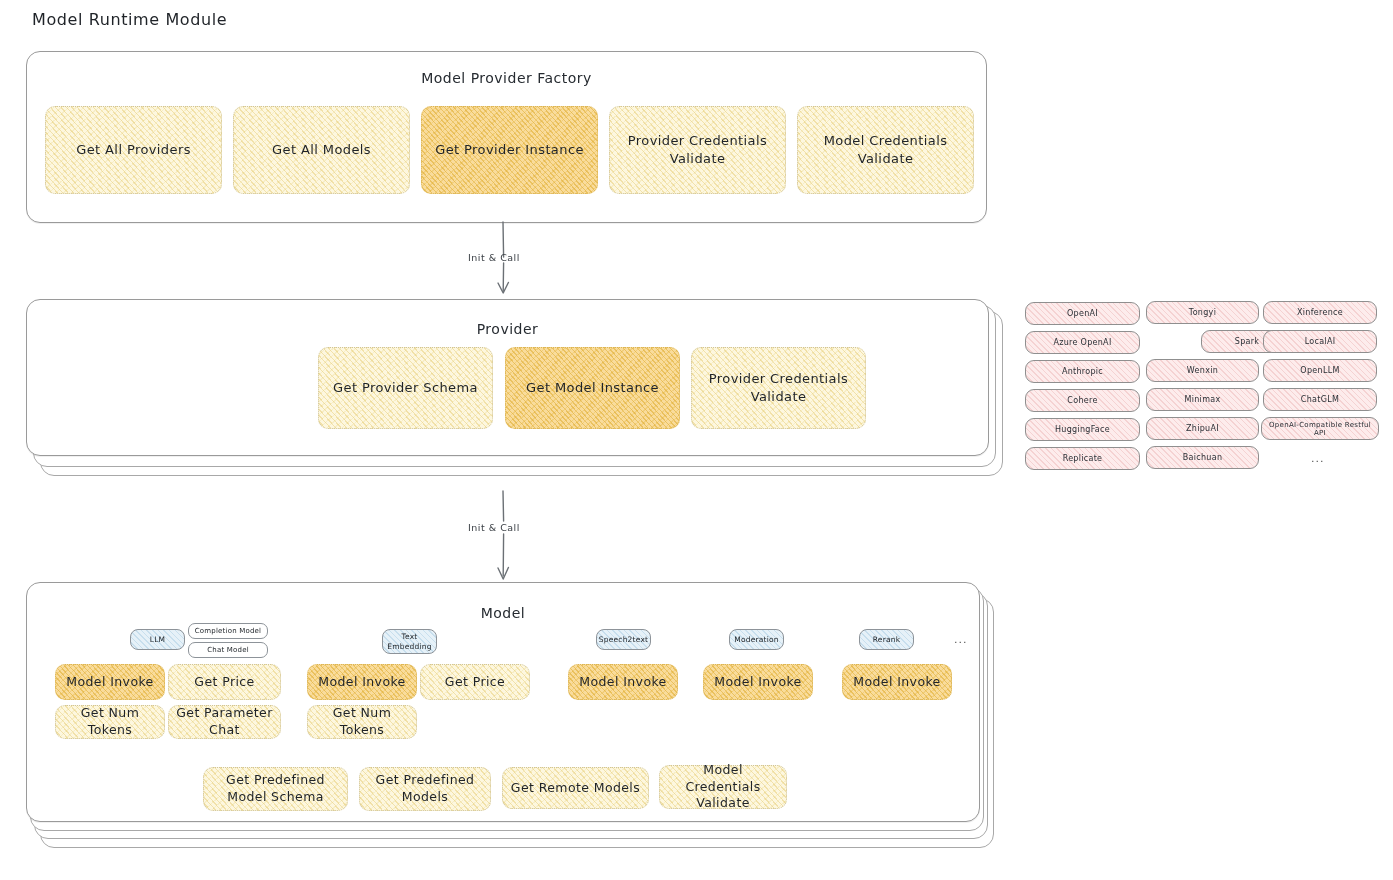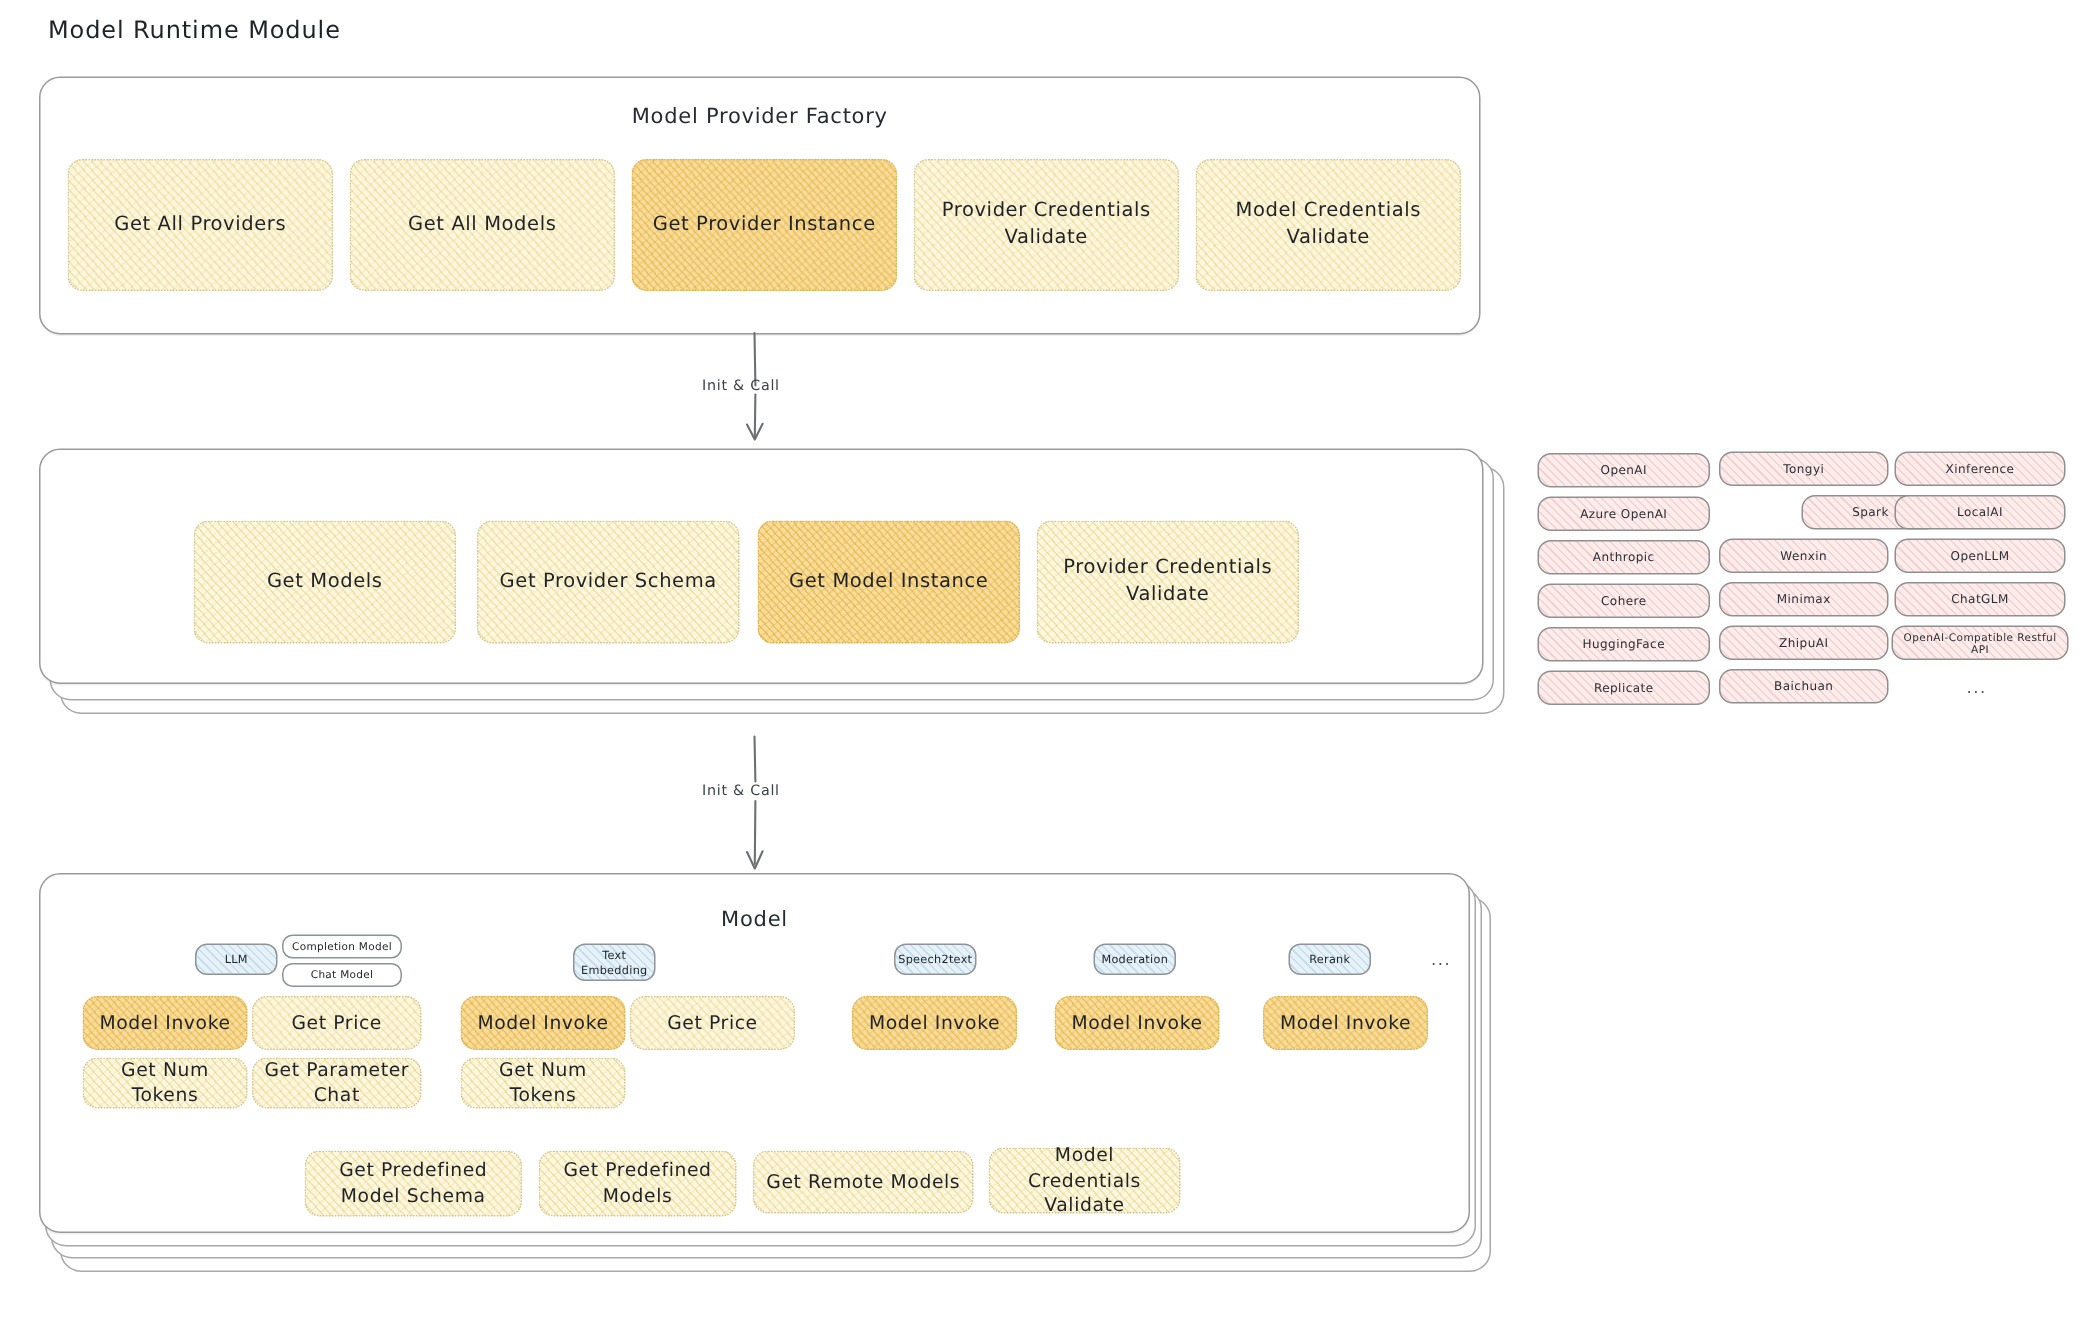--- a/index.html
+++ b/index.html
@@ -141,22 +141,22 @@
       <path d="M33 1 L33.6 36 M33.6 42 L33.2 70" stroke="#6b7075" stroke-width="1.4" fill="none" stroke-linecap="round"></path>
       <path d="M28 62 L33.2 72 L38.4 61.5" stroke="#6b7075" stroke-width="1.4" fill="none" stroke-linecap="round" stroke-linejoin="round"></path>
     </svg>
     <div class="arrow-label hand" style="left:-2px; top:31px;">Init &amp; Call</div>
   </div>
 
   <div class="stack-l" style="left:40px; top:311px; width:961px; height:163px;"></div>
   <div class="stack-l" style="left:33px; top:305px; width:961px; height:160px;"></div>
 
   <div class="panel" style="left:26px; top:299px; width:961px; height:155px;">
-
-    <div class="card hand" style="left:102px; top:47px; width:175px; height:82px;">Get Models</div>
+    <div class="panel-title hand" style="top:21px;">Provider</div>
+
     <div class="card hand" style="left:291px; top:47px; width:175px; height:82px;">Get Provider Schema</div>
     <div class="card hl hand" style="left:478px; top:47px; width:175px; height:82px;">Get Model Instance</div>
     <div class="card hand" style="left:664px; top:47px; width:175px; height:82px;">Provider Credentials Validate</div>
   </div>
 
   <div style="position:absolute; left:0; top:0;">
 
     <div class="ptag hand" style="left:1025px; top:302px; width:115px; height:23px;">OpenAI</div>
     <div class="ptag hand" style="left:1025px; top:331px; width:115px; height:23px;text-align:center;">Azure OpenAI</div>
     <div class="ptag hand" style="left:1025px; top:360px; width:115px; height:23px;">Anthropic</div>

